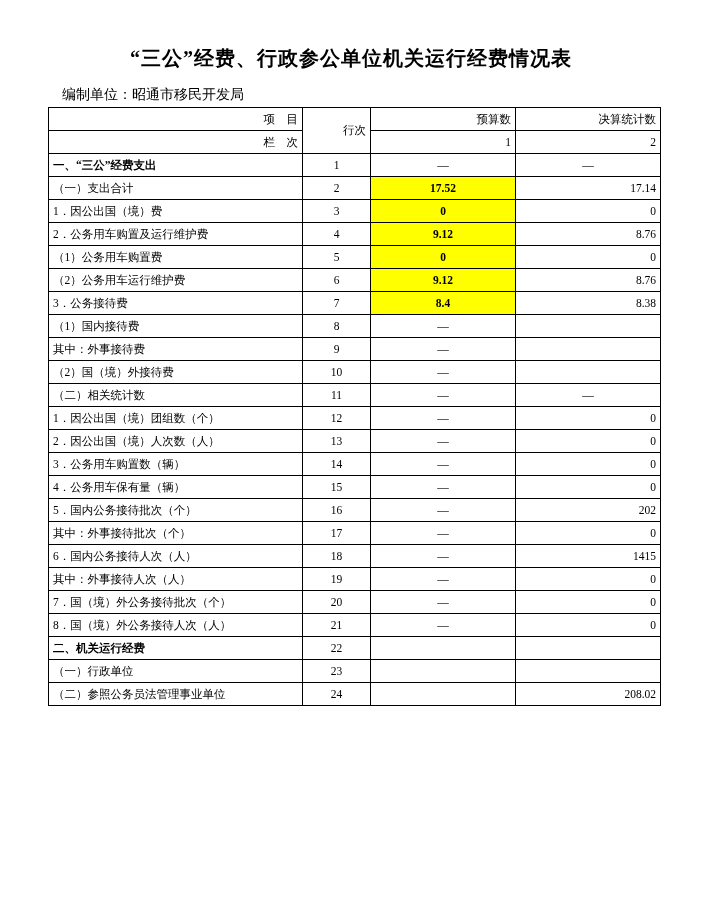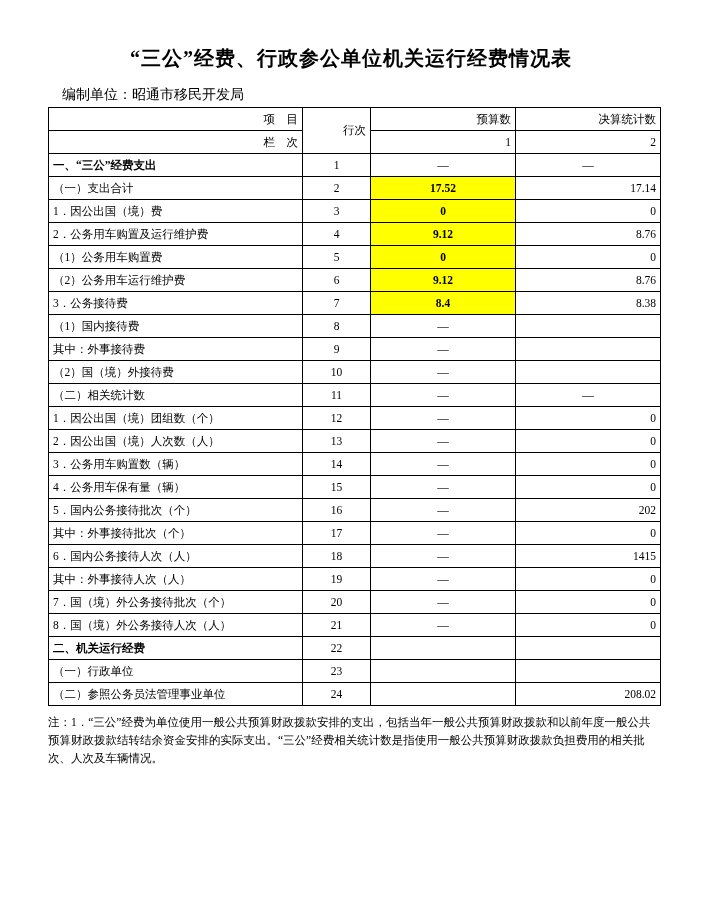--- a/index.html
+++ b/index.html
@@ -256,16 +256,15 @@
         <tr>
           <td class="l lv1">（二）参照公务员法管理事业单位</td>
           <td class="c">24</td>
           <td class="num-center"></td>
           <td class="r">208.02</td>
         </tr>
       </tbody>
   </table>
 
   <div class="notes">
-    <p>注：1．“三公”经费为单位使用一般公共预算财政拨款安排的支出，包括当年一般公共预算财政拨款和以前年度一般公共预算财政拨款结转结余资金安排的实际支出。“三公”经费相关统计数是指使用一般公共预算财政拨款负担费用的相关批次、人次及车辆情况。</p>
   </div>
 
 </div>
 
 </body></html>

